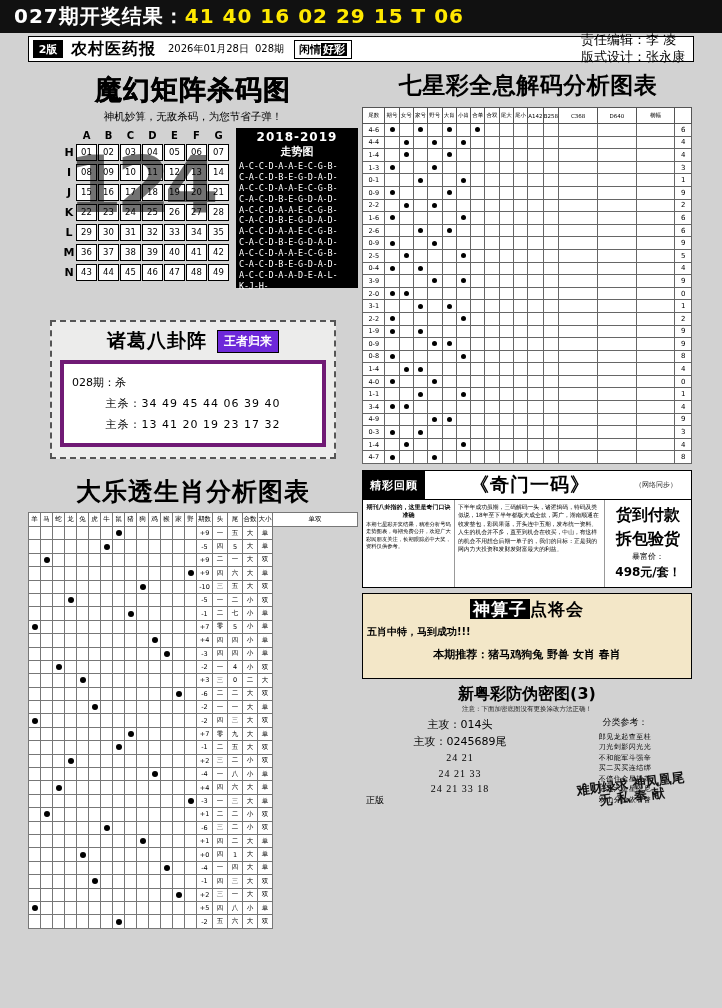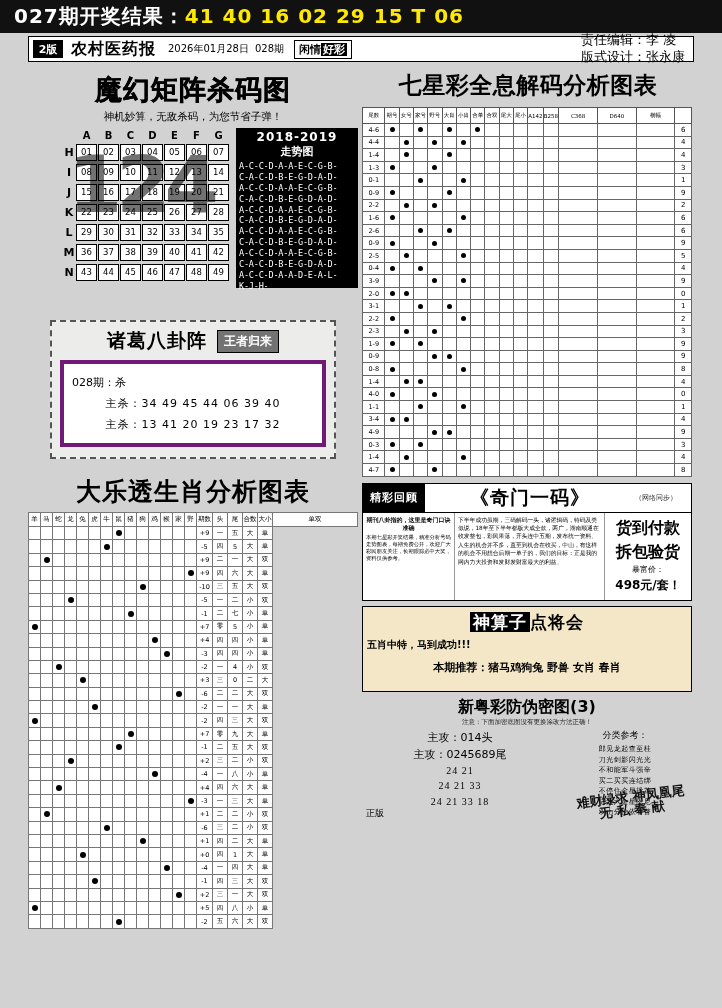--- a/index.html
+++ b/index.html
@@ -82,21 +82,21 @@
   .mr-t1 { text-align:center; font-size:12px; font-weight:bold; letter-spacing:1px; }
   .mr-t2 { text-align:center; font-size:11px; font-weight:bold; margin-bottom:2px; }
   .mr-lines { font-size:8.5px; line-height:1.28; font-family:"DejaVu Sans Mono","Liberation Mono",monospace; letter-spacing:-.2px; }
 
   .zhuge {
     margin:12px 0 0 22px; width:286px; border:2px dashed #555; background:#ececeb;
     padding:6px 8px 10px 8px; position:relative;
   }
   .zhuge-h { display:flex; align-items:center; justify-content:center; gap:10px; }
   .zhuge-t { font-size:19px; font-weight:bold; letter-spacing:1px; }
-  .zhuge-b { background:#737373; color:#fff; font-size:12px; font-weight:bold; padding:2px 6px; border:1px solid #000; }
+  .zhuge-b { background:#6d28d9; color:#fff; font-size:12px; font-weight:bold; padding:2px 6px; border:1px solid #000; }
   .zhuge-box { margin-top:6px; border:4px solid #701a75; background:#fff; padding:5px 8px; font-size:11px; }
   .zhuge-box .ln { margin:6px 0; }
   .zhuge-box .ln.ind { text-align:center; letter-spacing:1px; }
 
   .title-daletou {
     text-align:center; font-size:25px; font-weight:bold; letter-spacing:1px;
     margin:16px 0 4px 0;
   }
 
   
@@ -1436,43 +1436,20 @@
             <td class="d"></td>
             <td class="d"></td>
             <td class="d"></td>
             <td class="d"></td>
             <td class="big"></td>
             <td class="big"></td>
             <td class="big"></td>
             <td class="r">2</td>
           </tr>
           <tr>
-            <td class="lb">2-3</td>
-            <td class="d"></td>
-            <td class="d">
-              <i></i>
-            </td>
-            <td class="d"></td>
-            <td class="d">
-              <i></i>
-            </td>
-            <td class="d"></td>
-            <td class="d"></td>
-            <td class="d"></td>
-            <td class="d"></td>
-            <td class="d"></td>
-            <td class="d"></td>
-            <td class="d"></td>
-            <td class="d"></td>
-            <td class="big"></td>
-            <td class="big"></td>
-            <td class="big"></td>
-            <td class="r">3</td>
-          </tr>
-          <tr>
             <td class="lb">1-9</td>
             <td class="d">
               <i></i>
             </td>
             <td class="d"></td>
             <td class="d">
               <i></i>
             </td>
             <td class="d"></td>
             <td class="d"></td>

